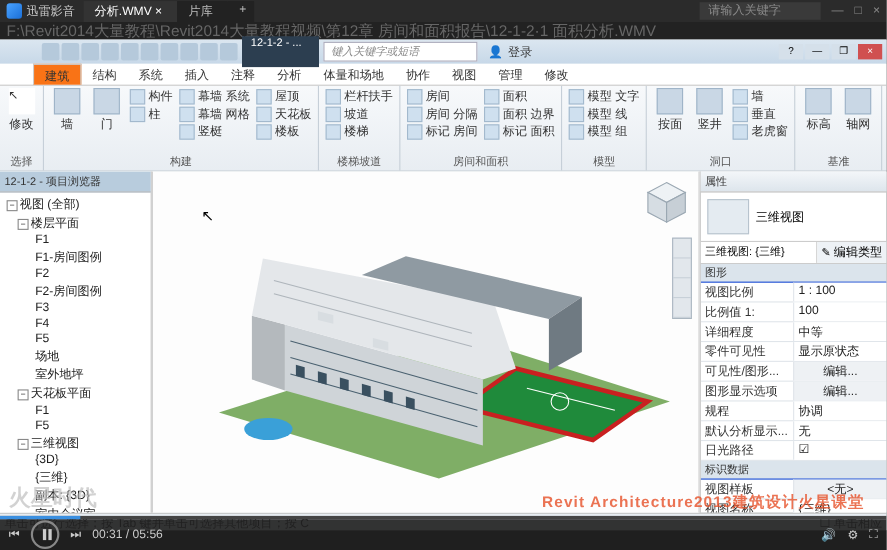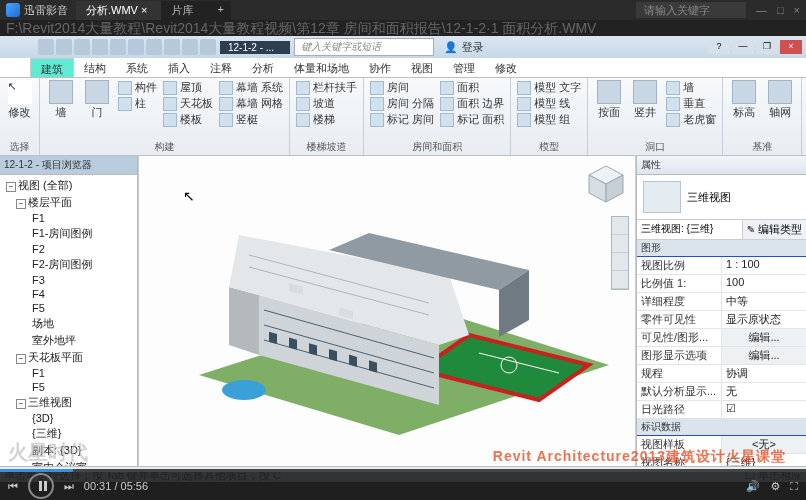--- a/index.html
+++ b/index.html
@@ -15,31 +15,31 @@
 .player-bar .spacer { flex: 1; }
 .player-bar .search { background: #3a3a3a; color: #888; padding: 1px 8px; width: 110px; height: 16px; line-height: 14px; }
 .player-bar .wbtns { display: flex; gap: 10px; margin-left: 10px; color: #888; }
 .path-bar { height: 16px; background: #222; color: #666; padding: 0 6px; font-size: 14px; line-height: 16px; white-space: nowrap; overflow: hidden; }
 
 
 .app { position: relative; background: #fff; }
 .app-title { height: 22px; background: linear-gradient(to bottom,#dbe6f0,#c7d8e8); display: flex; align-items: center; padding: 0 4px; gap: 4px; }
 .app-title .qat { display: flex; gap: 2px; }
 .app-title .qat span { width: 16px; height: 16px; background: #b5c9db; border-radius: 2px; display: inline-block; }
-.app-title .doc-combo { background: #2c3e50; color: #fff; padding: 1px 16px 1px 8px; font-size: 10px; }
+.app-title .doc-combo { background: #2c3e50; color: #fff; padding: 1px 16px 16px 8px; font-size: 10px; }
 .app-title .help-input { background: #fff; border: 1px solid #aab; padding: 1px 6px; width: 140px; font-size: 10px; color: #888; font-style: italic; }
 .app-title .login { display: flex; align-items: center; gap: 4px; margin-left: 6px; color: #333; }
 .app-title .win-ctrl { margin-left: auto; display: flex; gap: 2px; }
 .app-title .win-ctrl span { width: 22px; height: 14px; background: #d5e0ea; display: inline-block; text-align: center; line-height: 13px; font-size: 9px; }
 .app-title .win-ctrl span.cl { background: #d05050; color: #fff; }
 
 
 .ribbon-tabs { height: 20px; background: #fff; border-bottom: 1px solid #c0c0c0; display: flex; padding-left: 30px; }
 .ribbon-tabs .rtab { padding: 3px 10px; color: #333; cursor: pointer; }
-.ribbon-tabs .rtab.active { background: #5eead4; border: 1px solid #ccc; border-bottom: none; }
+.ribbon-tabs .rtab.active { background: #f97316; border: 1px solid #ccc; border-bottom: none; }
 .ribbon-body { height: 78px; background: linear-gradient(#f7f9fb,#e8edf2); border-bottom: 1px solid #b8c2cc; display: flex; }
 .group { border-right: 1px solid #c6cfd8; padding: 2px 4px 1px 4px; display: flex; flex-direction: column; }
 .group-body { flex: 1; display: flex; gap: 2px; align-items: flex-start; }
 .group-title { text-align: center; color: #555; font-size: 10px; padding-top: 1px; }
 .big-btn { width: 34px; display: flex; flex-direction: column; align-items: center; gap: 1px; color: #333; }
 .big-btn .ico { width: 24px; height: 24px; background: #c9d7e5; border: 1px solid #9fb4c8; }
 .col { display: flex; flex-direction: column; gap: 1px; text-align: right; }
 .row-btn { display: flex; align-items: center; gap: 3px; padding: 0 2px; white-space: nowrap; color: #333; }
 .row-btn .si { width: 14px; height: 14px; background: #cfe0ef; border: 1px solid #a3b9cd; display: inline-block; }
 
@@ -182,43 +182,43 @@
               <span>构件</span>
             </div>
           <div class="row-btn">
               <span class="si"></span>
               <span>柱</span>
             </div>
         </div>
         <div class="col">
           <div class="row-btn">
               <span class="si"></span>
+              <span>幕墙 系统</span>
+            </div>
+          <div class="row-btn">
+              <span class="si"></span>
+              <span>幕墙 网格</span>
+            </div>
+          <div class="row-btn">
+              <span class="si"></span>
+              <span>竖梃</span>
+            </div>
+        </div>
+        <div class="col">
+          <div class="row-btn">
+              <span class="si"></span>
               <span>屋顶</span>
             </div>
           <div class="row-btn">
               <span class="si"></span>
               <span>天花板</span>
             </div>
           <div class="row-btn">
               <span class="si"></span>
               <span>楼板</span>
-            </div>
-        </div>
-        <div class="col">
-          <div class="row-btn">
-              <span class="si"></span>
-              <span>幕墙 系统</span>
-            </div>
-          <div class="row-btn">
-              <span class="si"></span>
-              <span>幕墙 网格</span>
-            </div>
-          <div class="row-btn">
-              <span class="si"></span>
-              <span>竖梃</span>
             </div>
         </div>
       </div>
       <div class="group-title">构建</div>
     </div>
     <div class="group">
       <div class="group-body">
         <div class="col">
           <div class="row-btn">
               <span class="si"></span>

